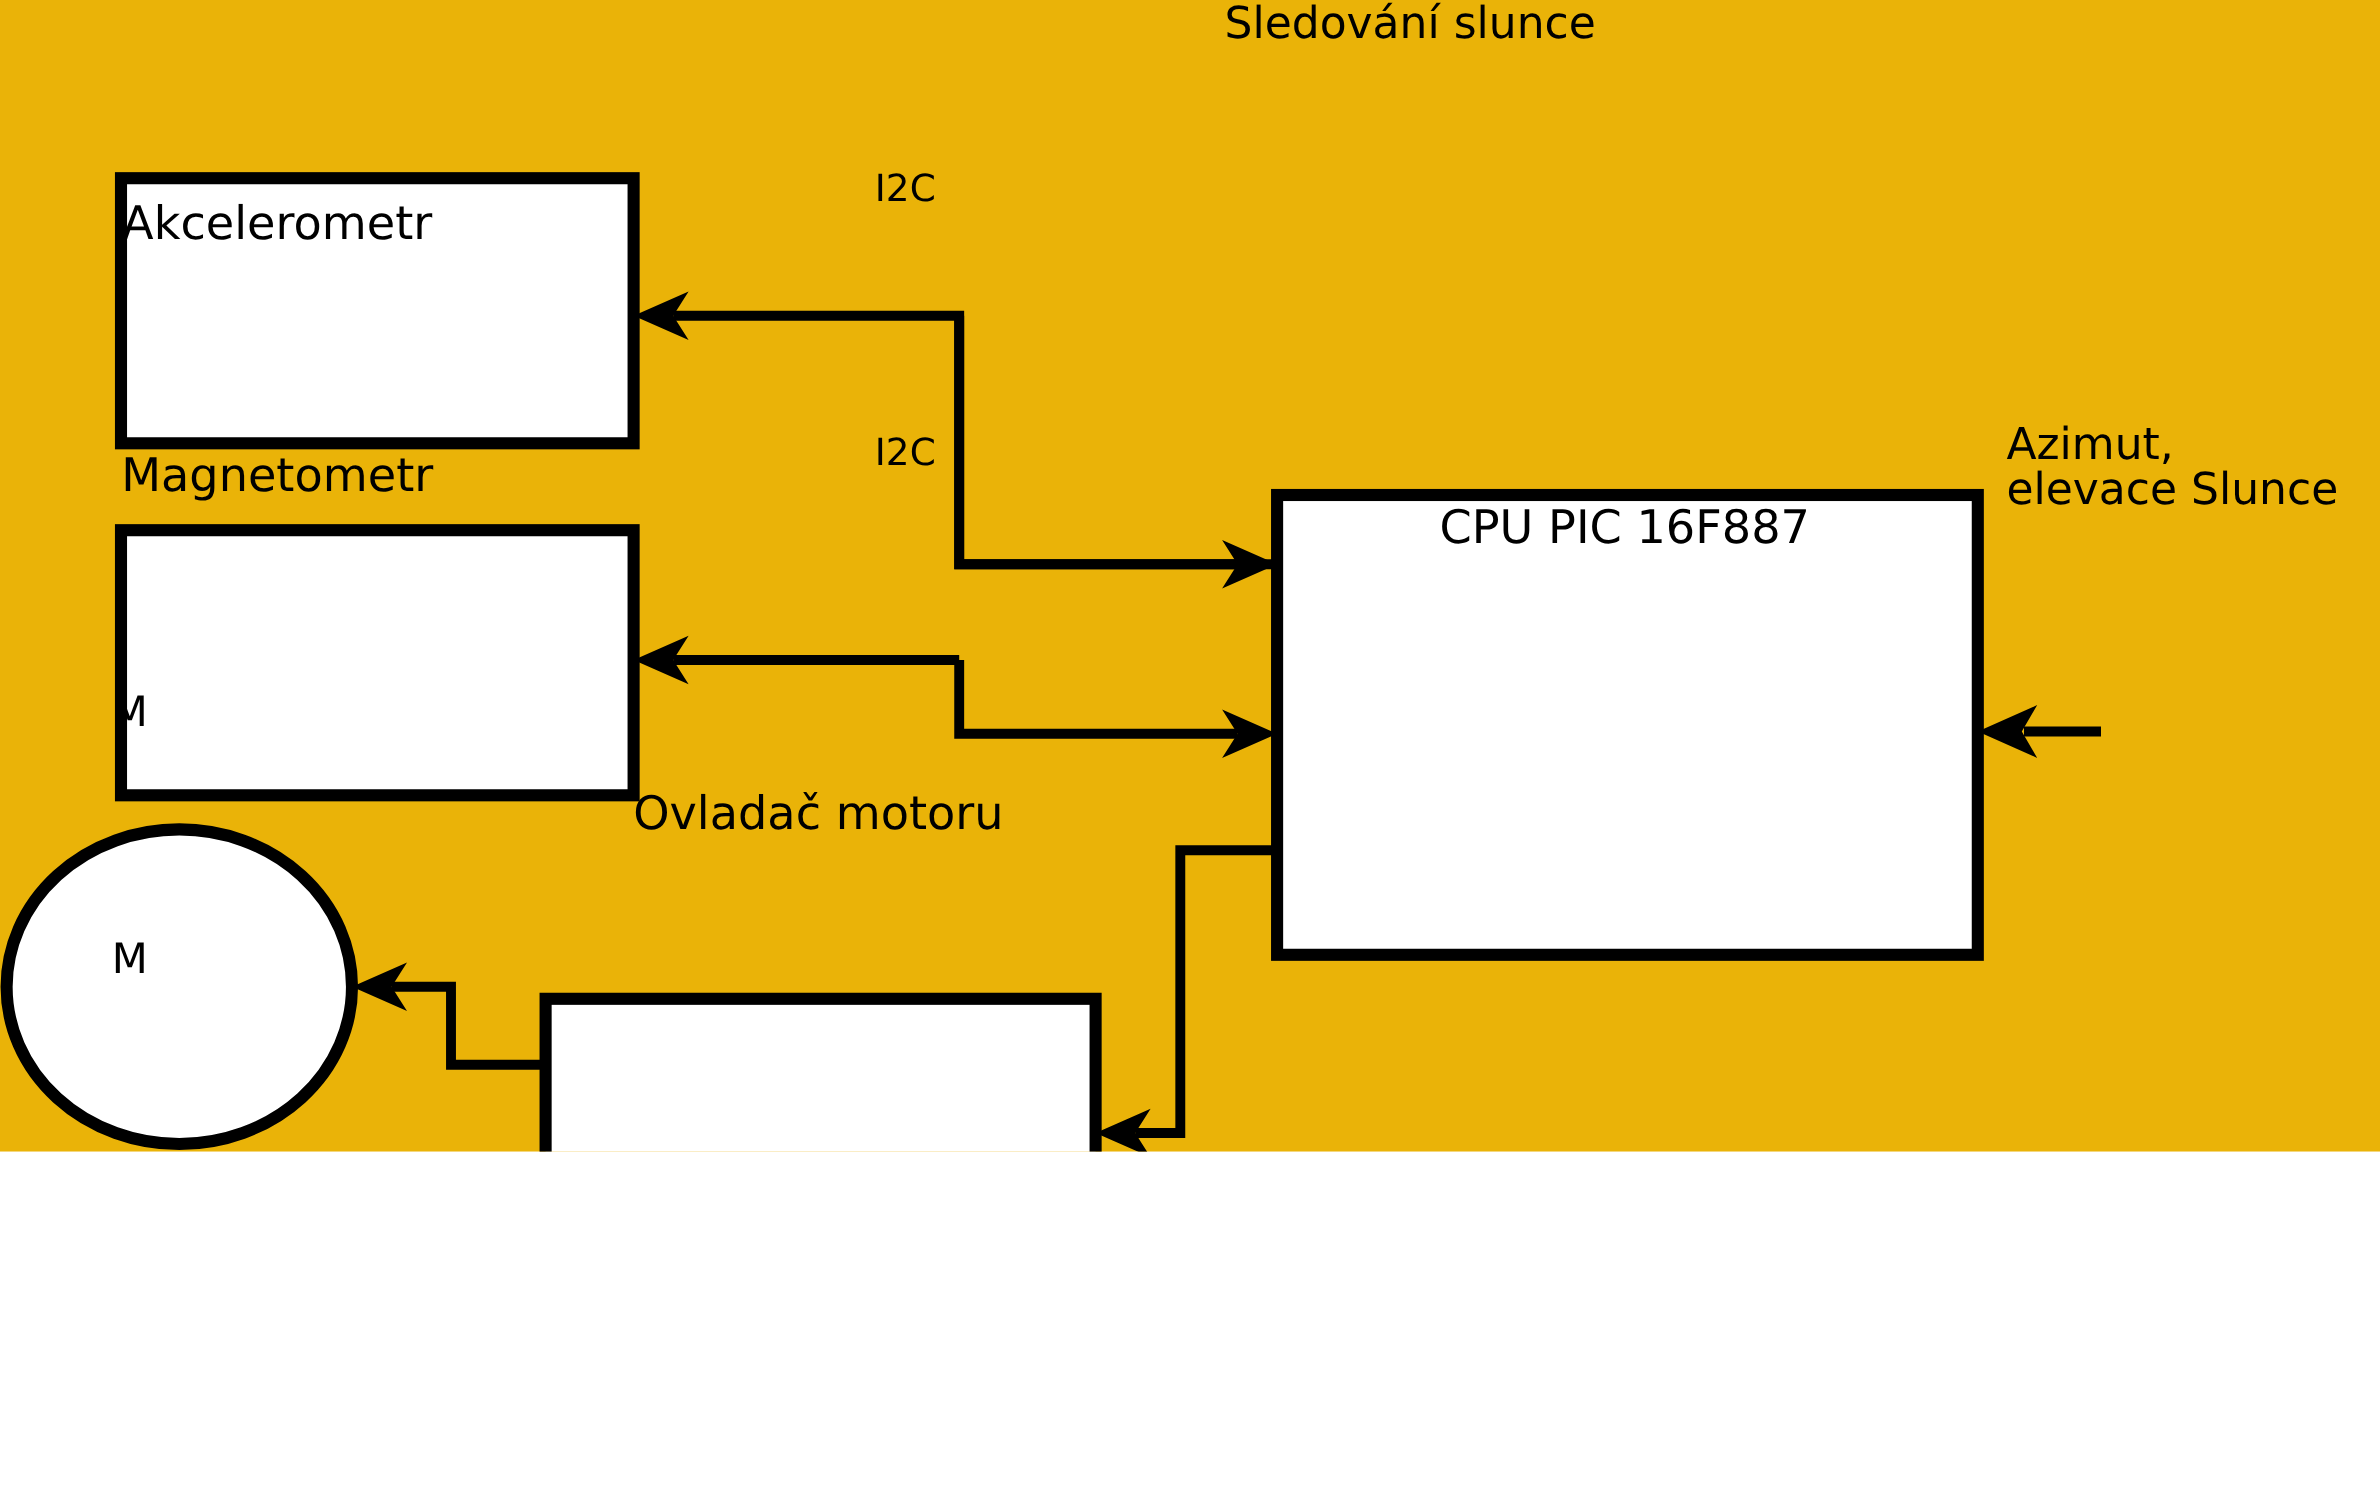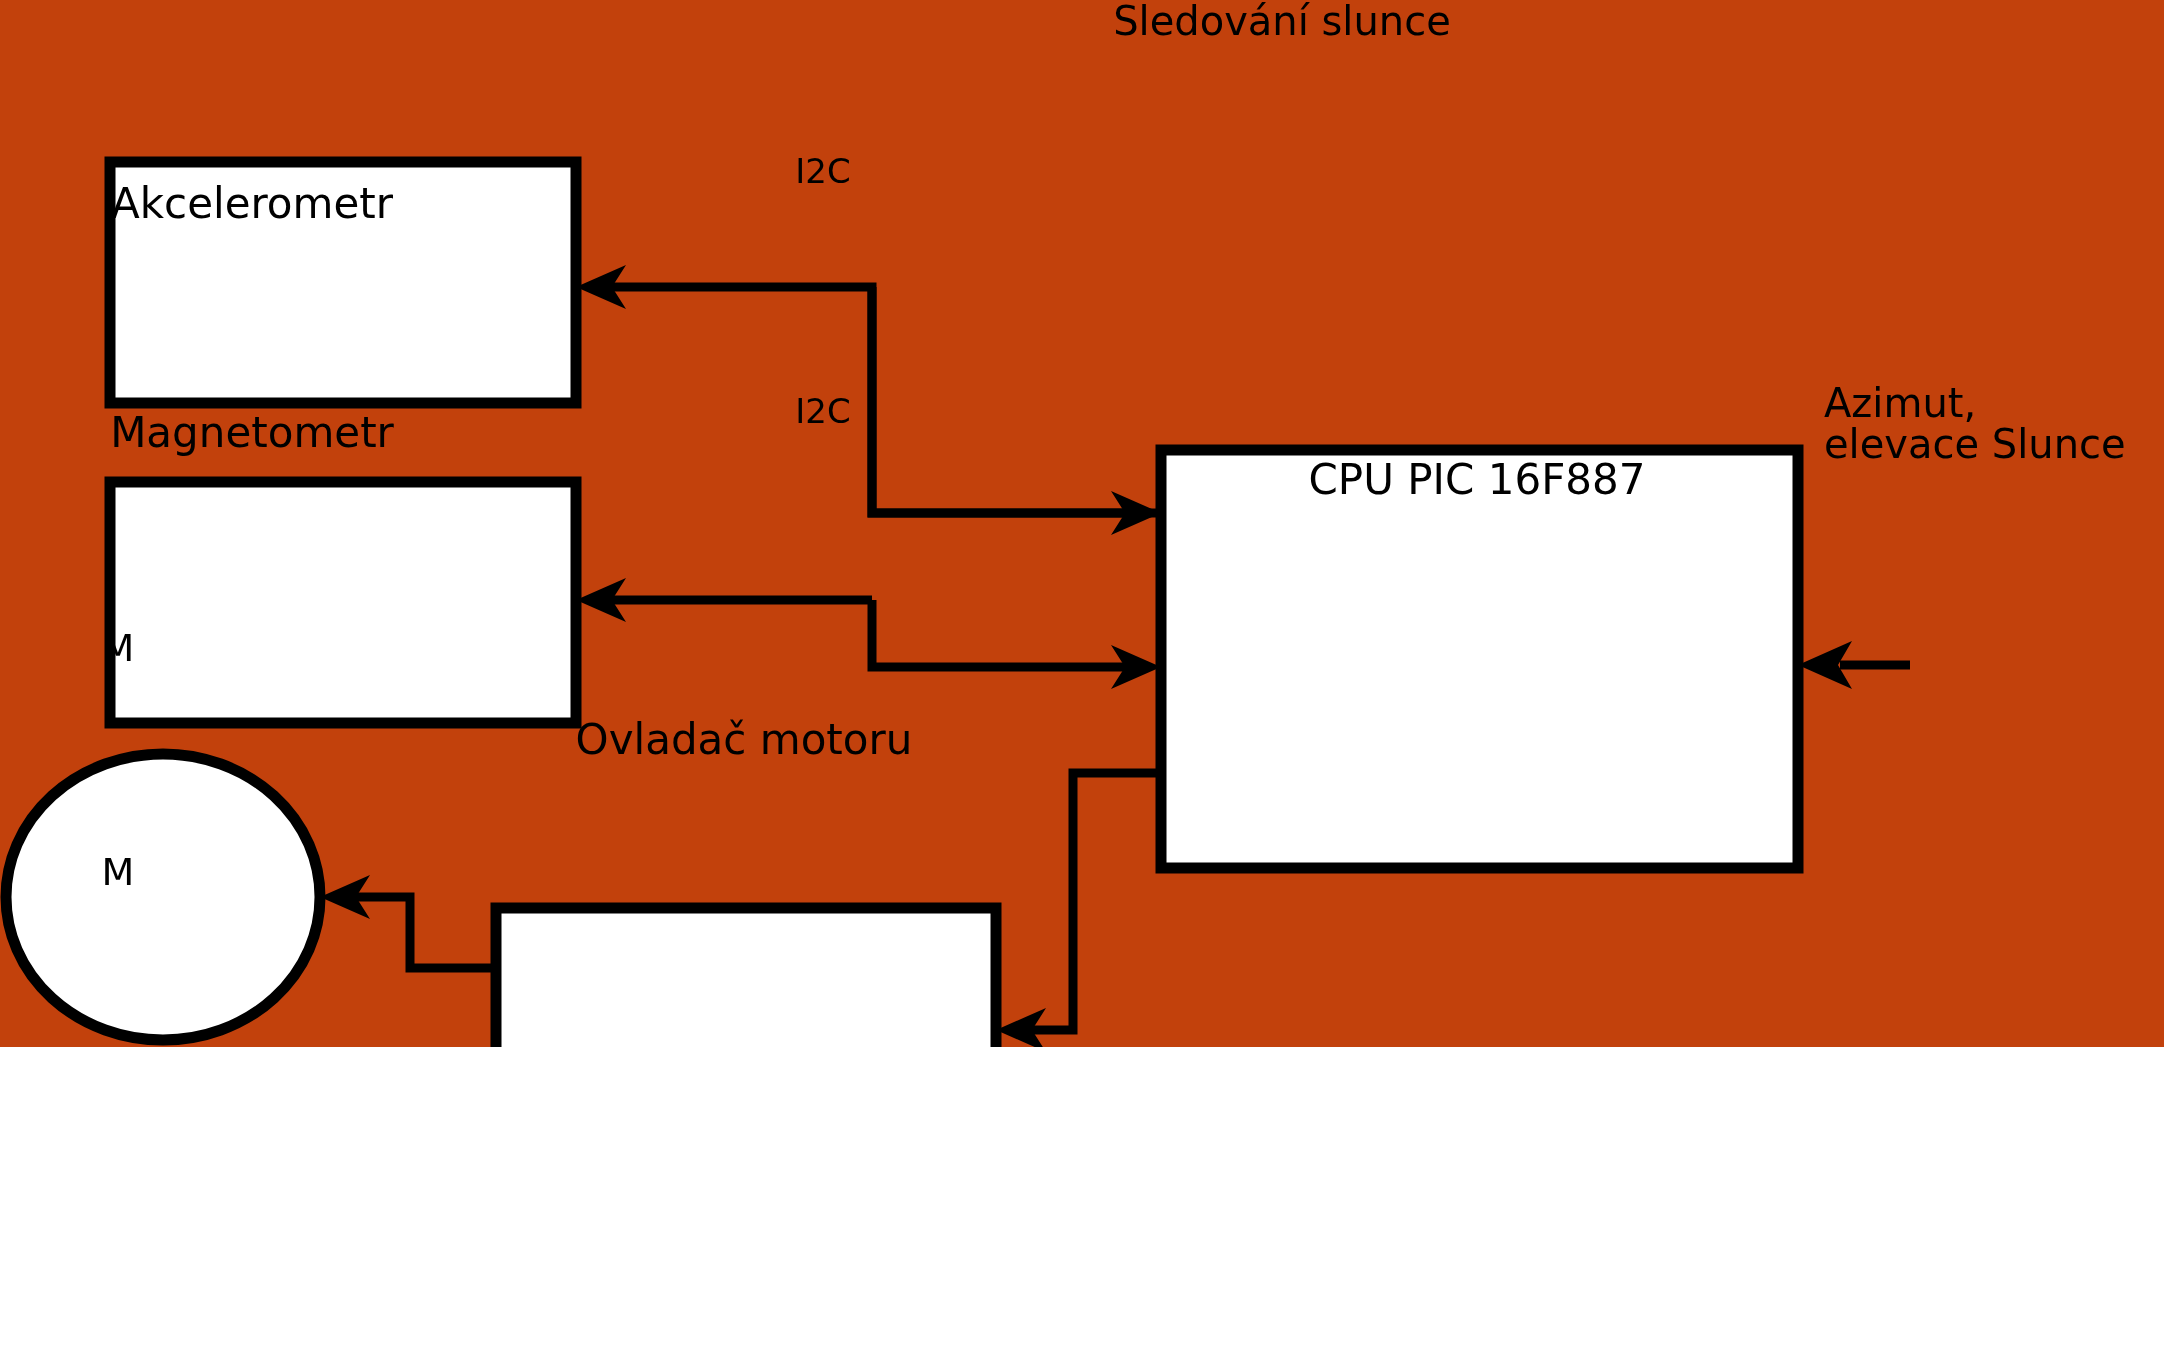--- a/index.html
+++ b/index.html
@@ -7,21 +7,21 @@
     padding: 0;
     background: #ffffff;
   }
   body {
     font-family: "DejaVu Sans", "Liberation Sans", sans-serif;
   }
   #canvas {
     position: relative;
     width: 2164px;
     height: 1047px;
-    background: #c2410c;
+    background: #eab308;
     overflow: hidden;
   }
   #diagram-svg {
     position: absolute;
     left: 0;
     top: 0;
     width: 2164px;
     height: 1353px;
   }
   .node-rect {

